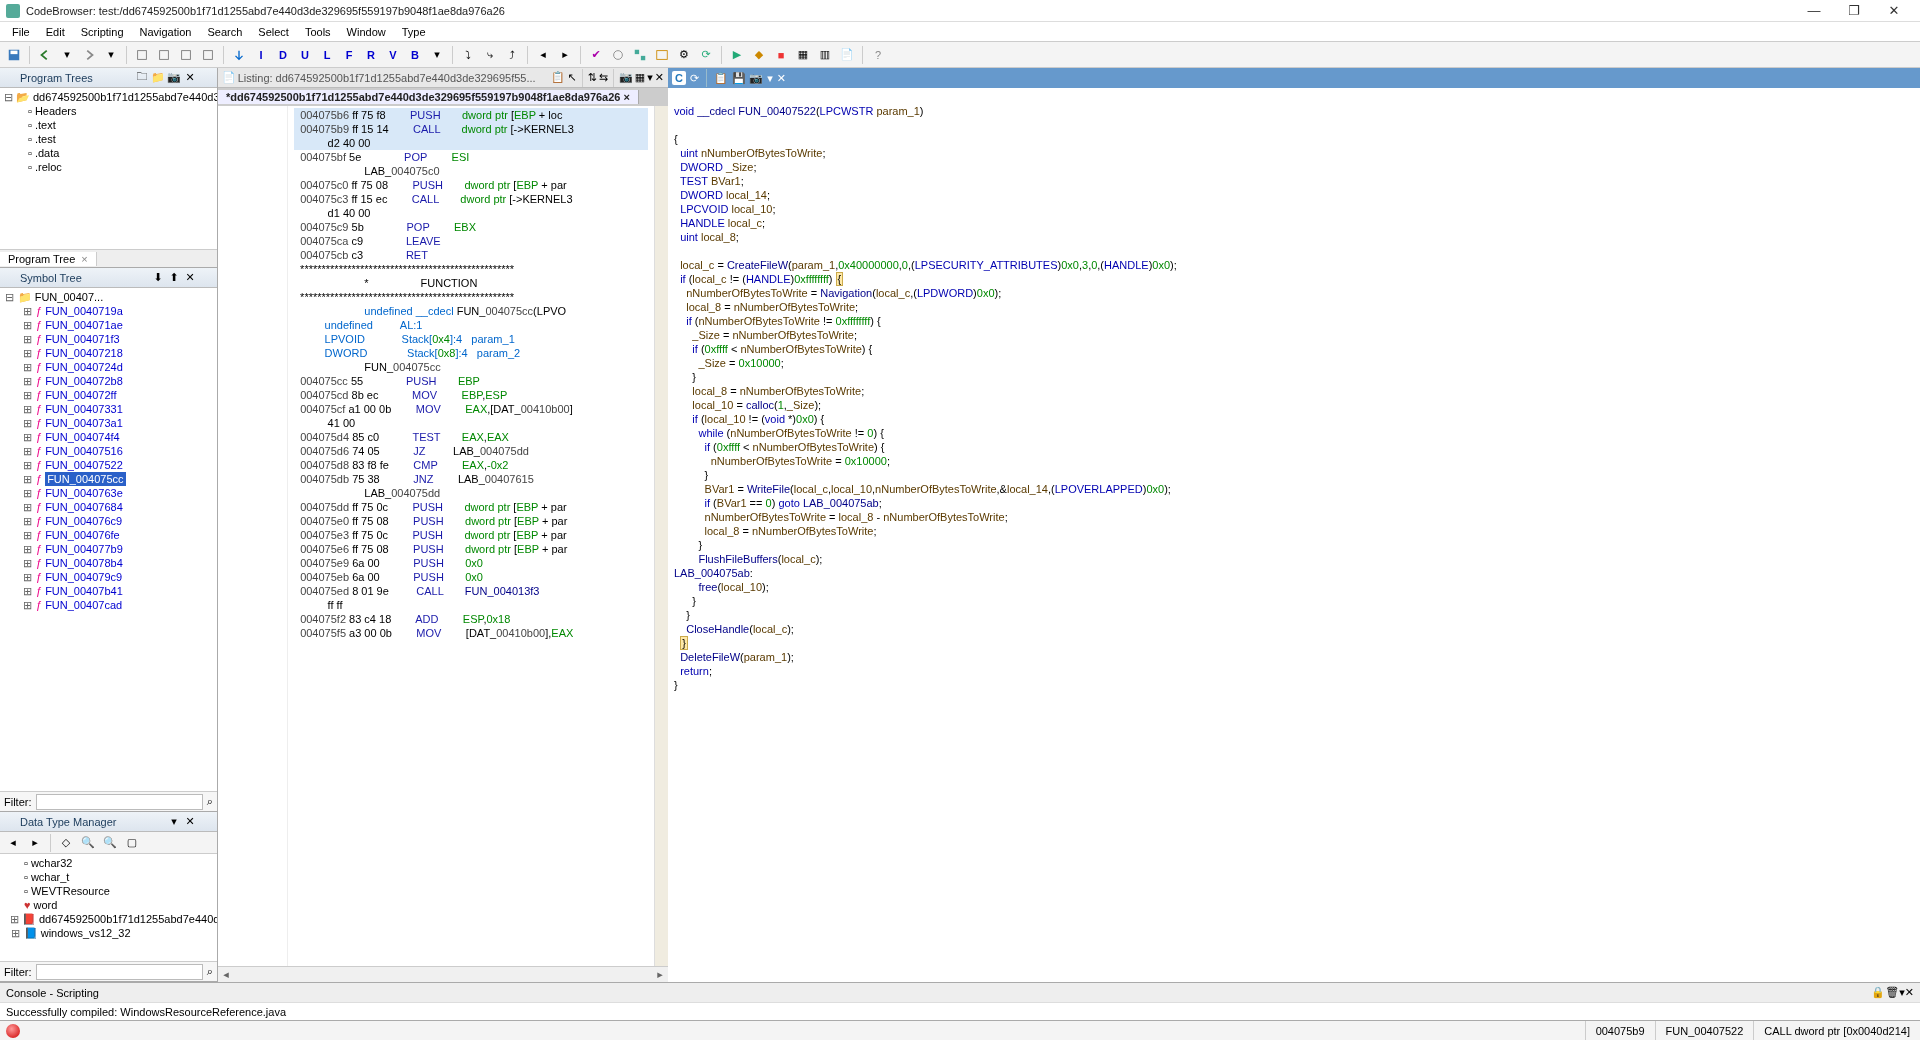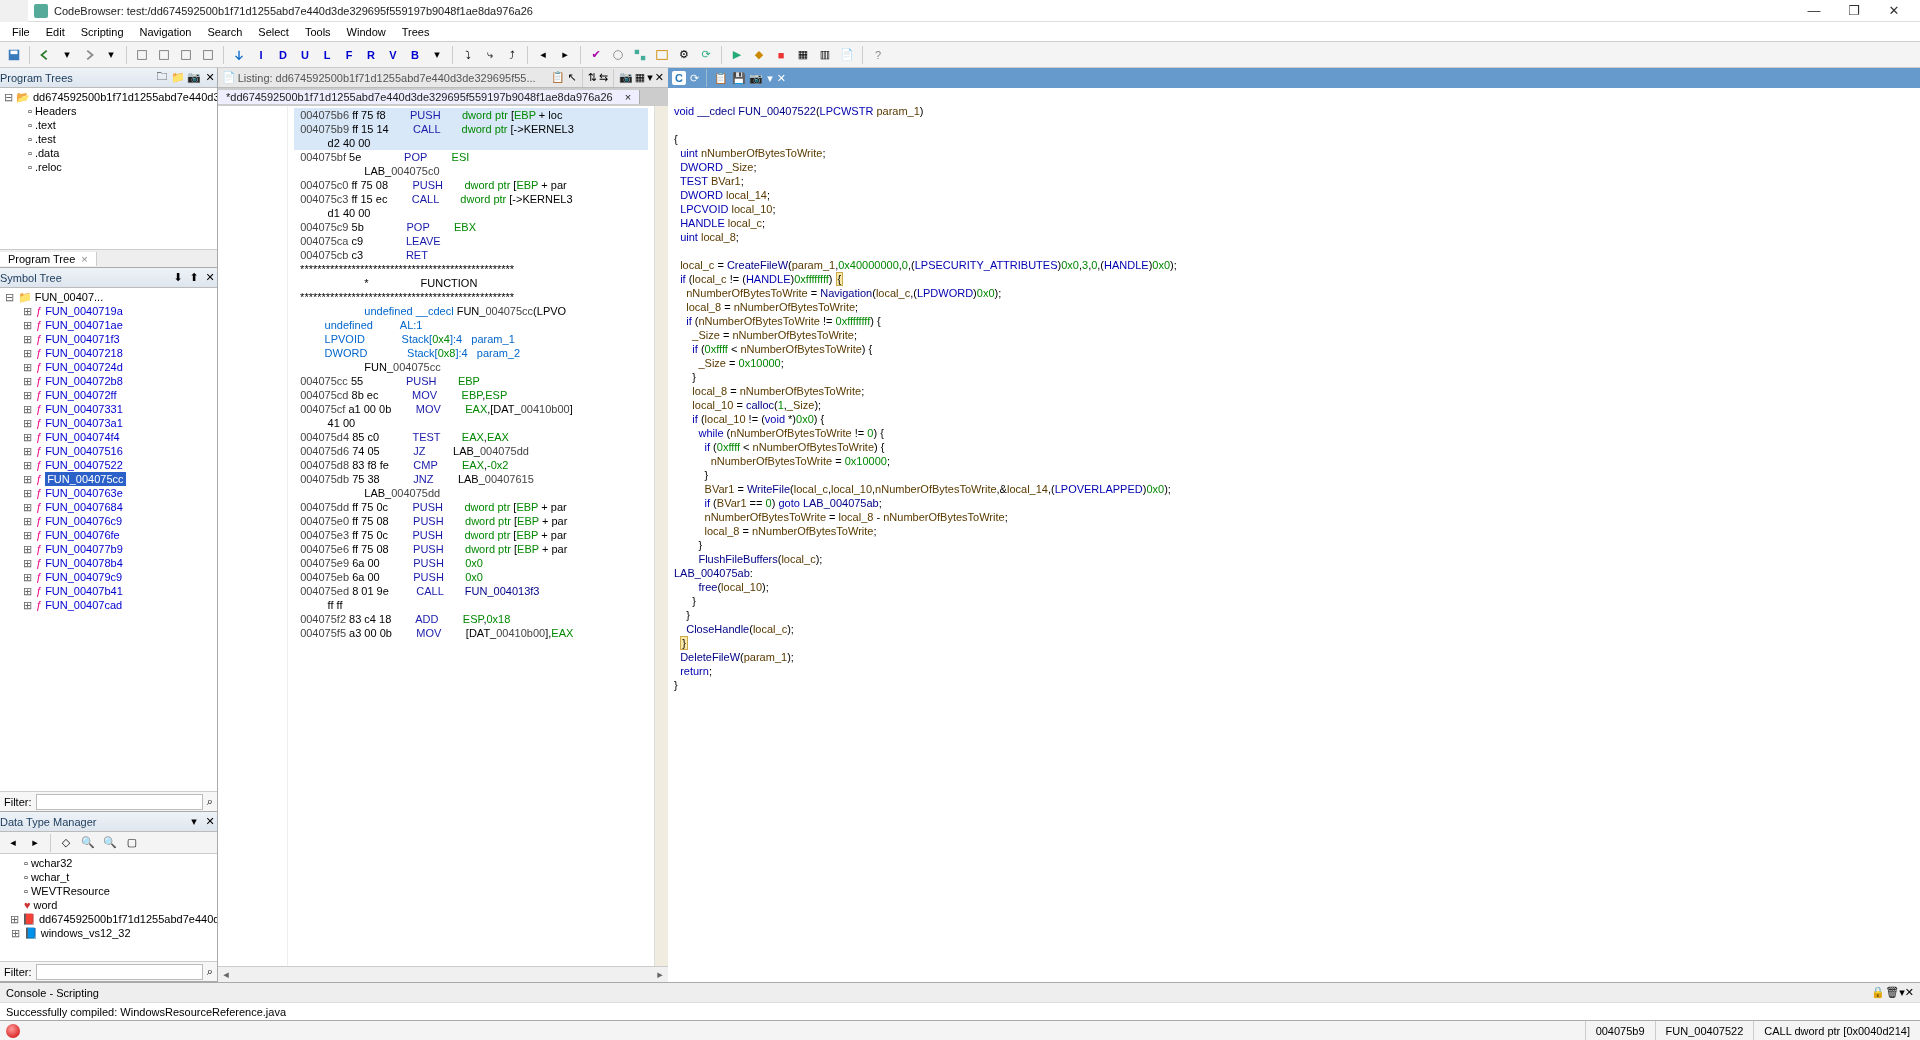--- a/index.html
+++ b/index.html
@@ -1,47 +1,47 @@
 <!DOCTYPE html>
 <html><head>
 <meta charset="utf-8">
 <style>
 * { margin: 0; padding: 0; box-sizing: border-box; font-family: "Segoe UI", Tahoma, sans-serif; font-size: 11px; }
 body { background: #f0f0f0; width: 1920px; height: 1040px; overflow: hidden; display:flex; flex-direction:column; }
-.titlebar { height: 22px; background: #fff; display: flex; align-items: center; padding: 0 6px; border-bottom: 1px solid #ddd; margin-left: 28px; }
+.titlebar { height: 22px; background: #fff; display: flex; align-items: center; padding: 0 6px; border-bottom: 1px solid #ddd; }
 .titlebar .ticon { width:14px; height:14px; background:#5a9; border-radius:2px; margin-right:6px;}
 .titlebar .title { flex:1; color:#222; }
 .titlebar .winbtn { width:40px; text-align:center; color:#333; font-size:13px; }
 .menubar { height: 20px; background:#fff; display:flex; align-items:center; padding: 0 4px; border-bottom:1px solid #ccc; }
 .menubar span { padding: 2px 8px; }
 .toolbar { height: 26px; background:#f4f4f4; display:flex; align-items:center; padding:0 4px; border-bottom:1px solid #ccc; gap:2px;}
 .tbtn { width:20px; height:20px; display:flex; align-items:center; justify-content:center; border:1px solid transparent; }
 .tbtn svg { width:14px; height:14px; }
 .sep { width:1px; height:18px; background:#ccc; margin:0 3px;}
 .workarea { flex:1; display:flex; overflow:hidden; }
 .leftcol { width: 218px; display:flex; flex-direction:column; background:#fff; border-right:1px solid #aaa;}
 .panel { display:flex; flex-direction:column; border-bottom:1px solid #aaa;}
-.panel-hdr { height:20px; background:linear-gradient(#eef3f8,#dde5ee); display:flex; align-items:center; padding:0 0; border-bottom:1px solid #bbb;}
+.panel-hdr { height:20px; background:linear-gradient(#eef3f8,#dde5ee); display:flex; align-items:center; padding:0 20px; border-bottom:1px solid #bbb;}
 .panel-hdr .ptitle { flex:1; color:#1a3a5a; font-weight:500; }
 .panel-hdr .picon { width:14px; height:14px; margin-left:2px; display:flex; align-items:center; justify-content:center;}
 .tree { flex:1; overflow:auto; padding:2px 4px; background:#fff; font-size:11px; line-height:14px;}
 .tree-row { display:flex; align-items:center; gap:3px; padding:0 0 0 0; white-space:nowrap; }
 .tw { width:11px; text-align:center; color:#666; display:inline-block;}
 .blue { color:#0000d0; }
 .sel { background:#2a60c8; color:#fff; padding:0 2px;}
 .tabstrip { height:18px; display:flex; align-items:center; background:#eee; border-top:1px solid #ccc;}
 .tabstrip .tab { padding:1px 8px; border-right:1px solid #ccc; background:#fff;}
 .tabstrip .tab .tx { color:#888; margin-left:6px;}
 .filterbar { height:20px; display:flex; align-items:center; padding:2px 4px; gap:4px; background:#f6f6f6; border-top:1px solid #ccc;}
 .filterbar input { flex:1; border:1px solid #bbb; height:16px; padding:0 3px;}
 .midcol { flex: 0 0 450px; display:flex; flex-direction:column; background:#fff; }
 .listing-hdr { height:20px; background:#e8e8e8; display:flex; align-items:center; padding:0 4px; border-bottom:1px solid #bbb; gap:2px;}
 .listing-hdr .htx { flex:1; white-space:nowrap; overflow:hidden; text-overflow:ellipsis; color:#555;}
 .listing-tab { height:18px; background:#ccc; display:flex; align-items:center;}
-.listing-tab .ft { background:#eef; padding:1px 8px; display:flex; align-items:center; gap:12px; color:#222; border-right:1px solid #aaa;}
+.listing-tab .ft { background:#eef; padding:1px 8px; display:flex; align-items:center; gap:3px; color:#222; border-right:1px solid #aaa;font-weight:bold;}
 .listing-body { flex:1; display:flex; overflow:hidden; font-family:"Consolas","Courier New",monospace; font-size:11px; line-height:14px;}
 .gutter { width:70px; background:#fff; border-right:1px solid #eee;}
 .asm { flex:1; overflow:auto; padding:2px 6px; white-space:pre; background:#fff;}
 .asm .hl { background:#d8e8f8;}
 .addr { color:#444;}
 .mn { color:#1a1aaa;}
 .op { color:#008800;}
 .op2 { color:#0066cc;}
 .func { color:#000088;}
 .markers { width:14px; background:#f0ece0; border-left:1px solid #ddd;}
@@ -83,21 +83,21 @@
 
 <div class="menubar">
   <span>File</span>
   <span>Edit</span>
   <span>Scripting</span>
   <span>Navigation</span>
   <span>Search</span>
   <span>Select</span>
   <span>Tools</span>
   <span>Window</span>
-  <span>Trees</span>
+  <span>Type</span>
 </div>
 
 <div class="toolbar">
   <div class="tbtn">
       <svg viewBox="0 0 16 16">
         <rect x="2" y="2" width="12" height="12" fill="#3a7abd"></rect>
         <rect x="4" y="3" width="8" height="4" fill="#fff"></rect>
       </svg>
     </div>
   <div class="sep"></div>

